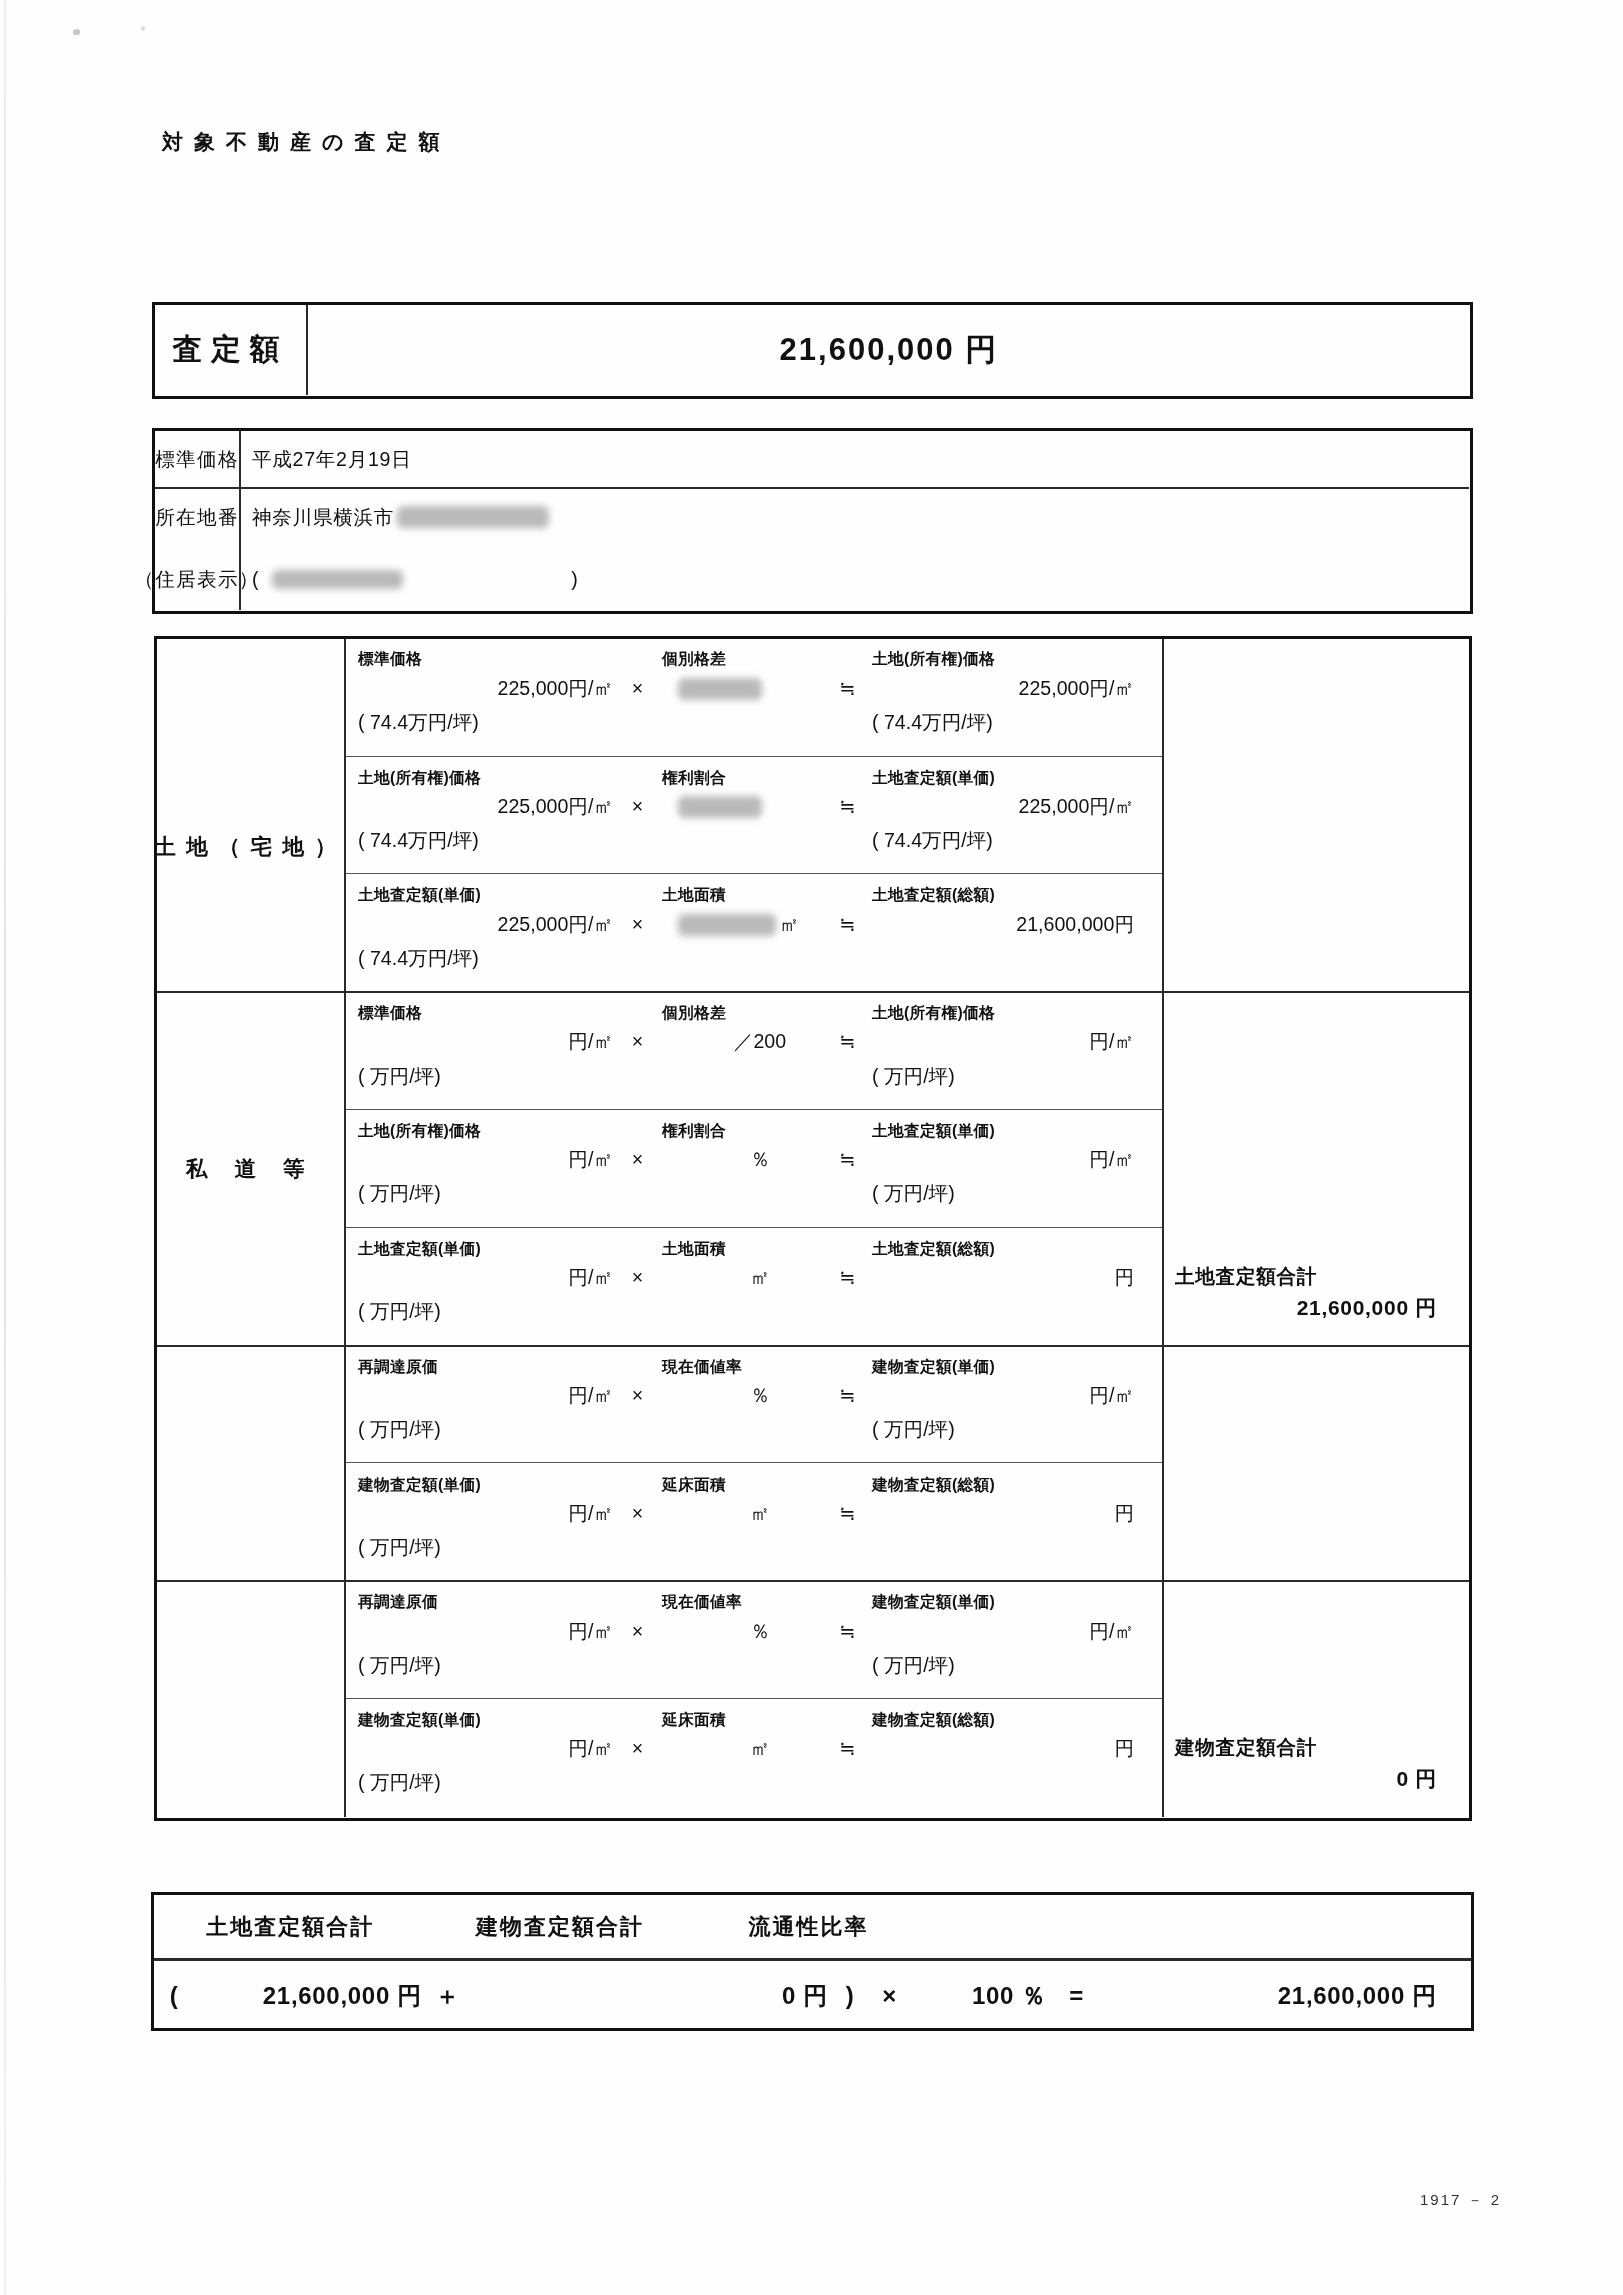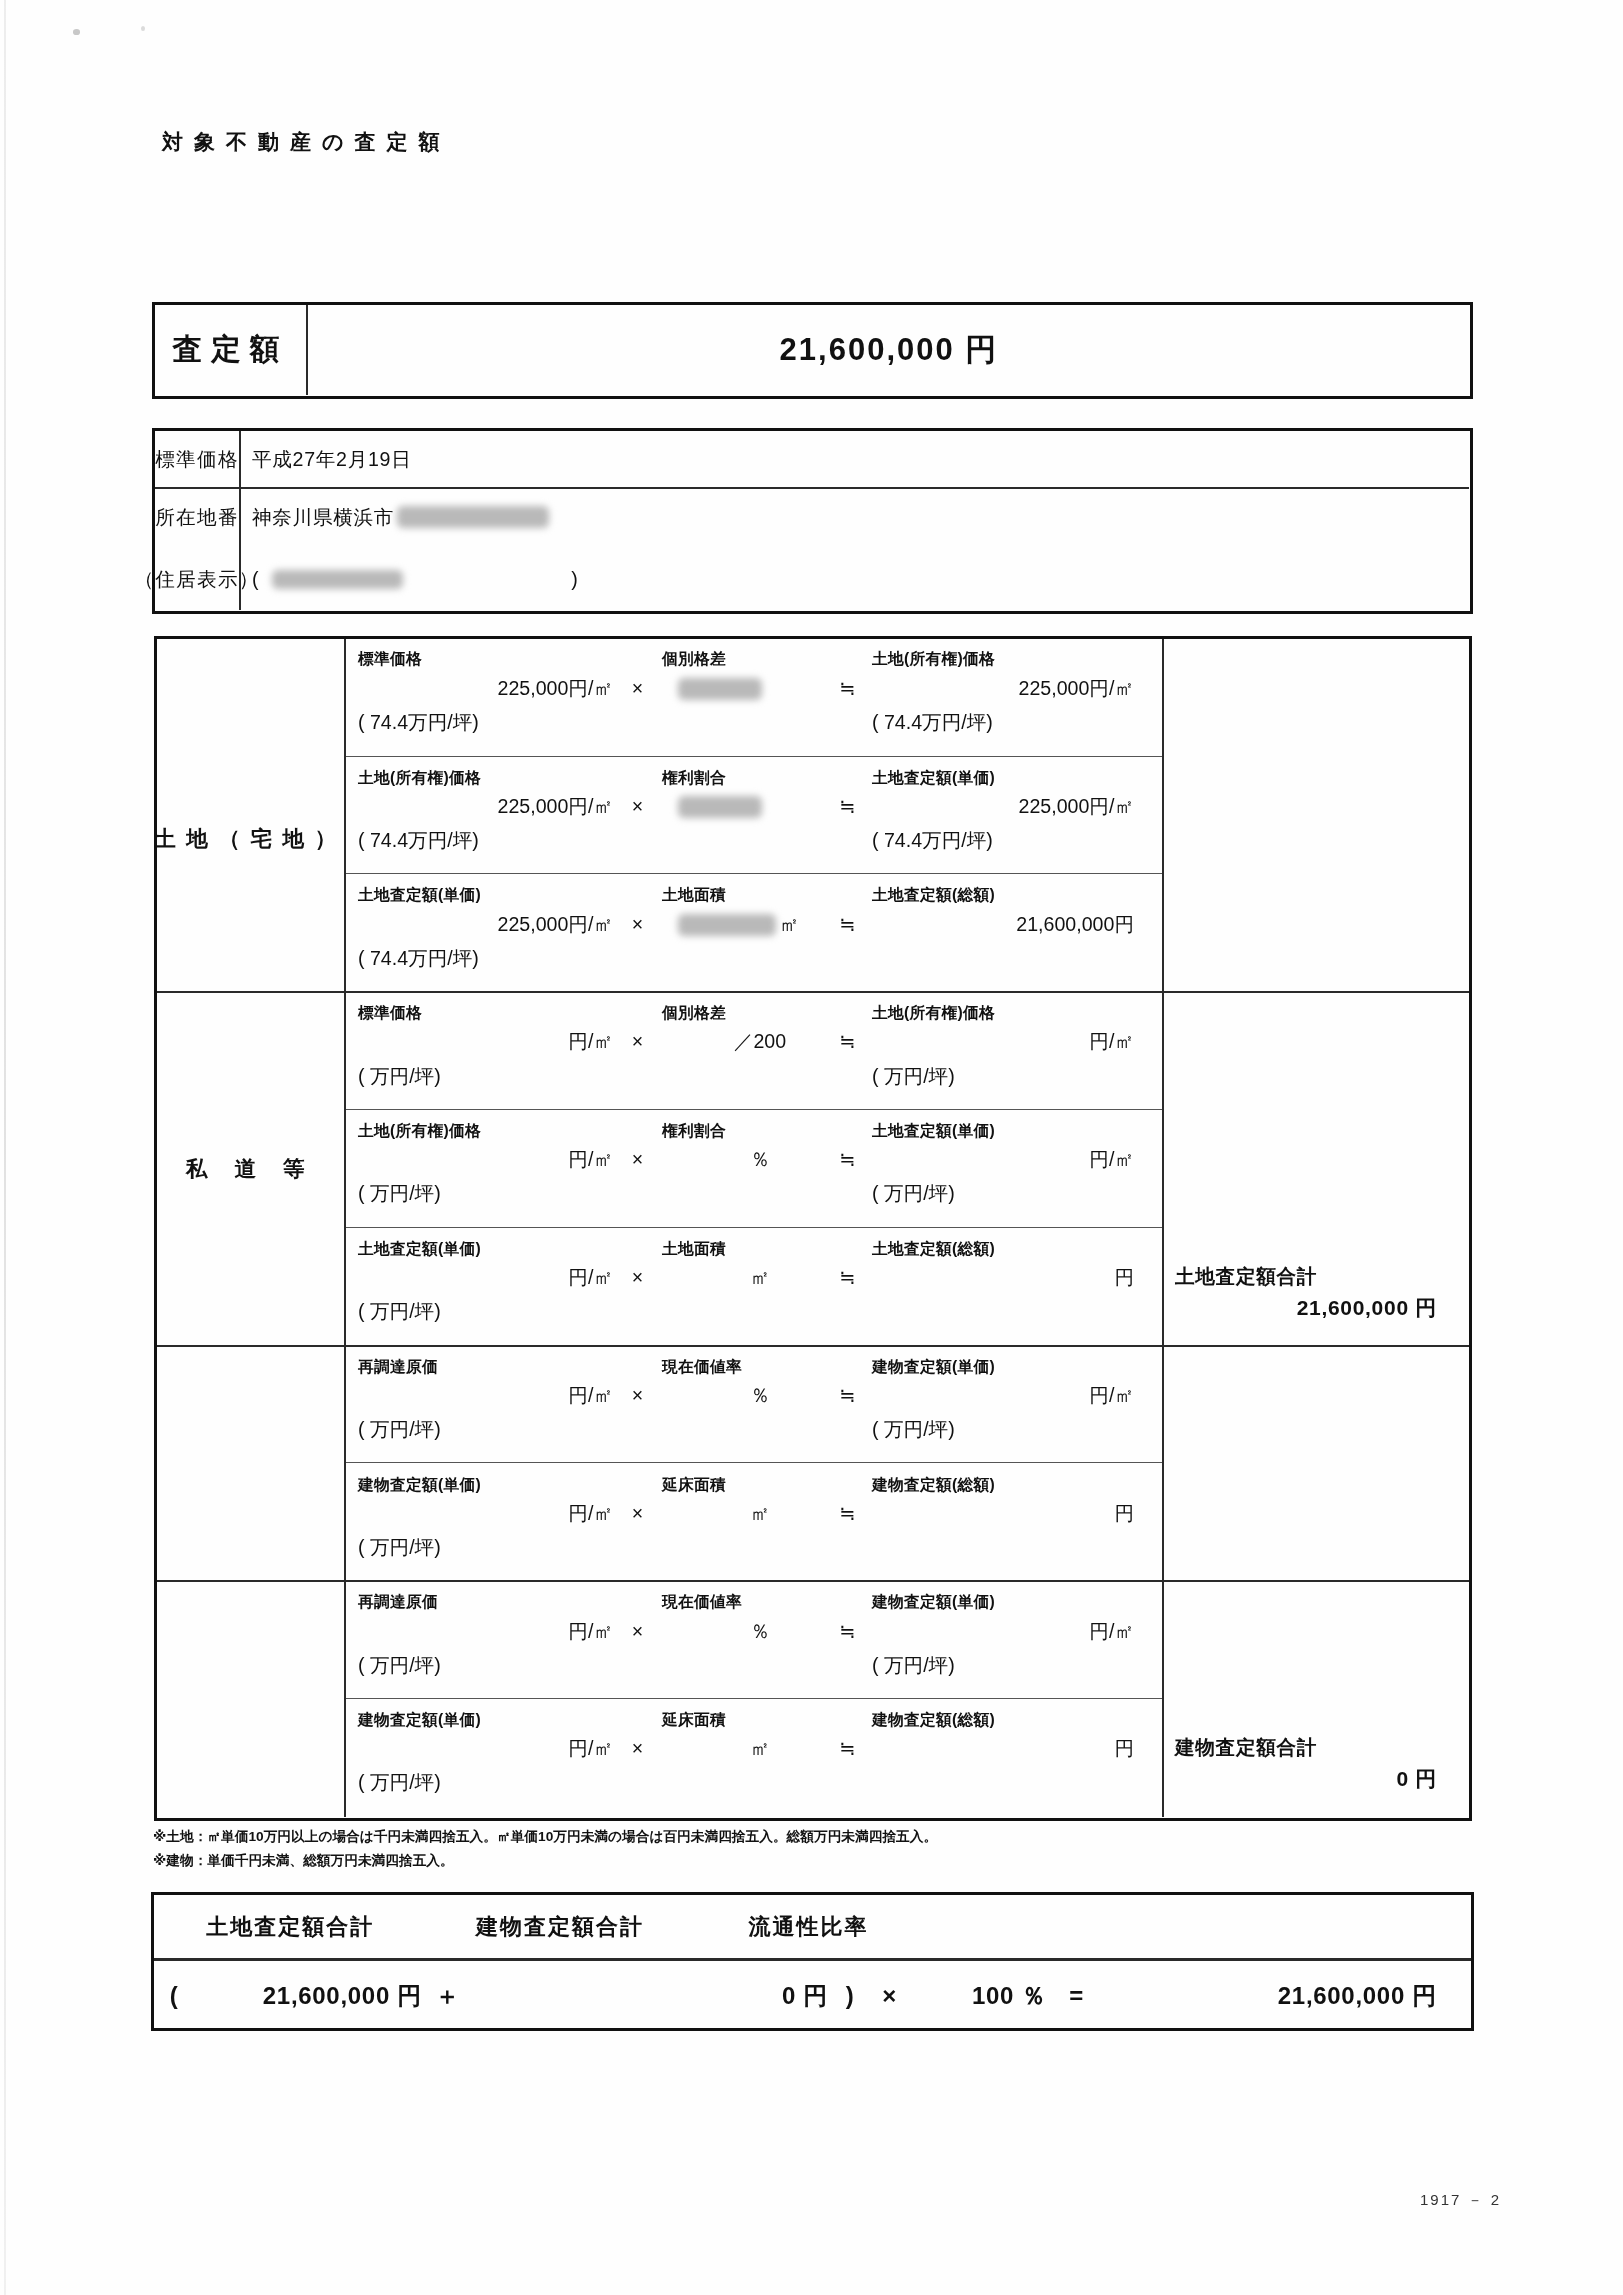--- a/index.html
+++ b/index.html
@@ -99,21 +99,21 @@
 
     <div class="cellc hd" style="left:0;top:117px;width:84px;height:63px;">（住居表示）</div>
     <div class="celll vl" style="left:97px;top:117px;width:655px;height:63px;">
       <span>(</span>
       <span class="redact" style="width:131px;height:19.6px;margin-left:13px;"></span>
       <span style="margin-left:168px;">)</span>
     </div>
   </div>
 
   <div class="tbl outer-thick" id="box3" style="height: 1185px;">
-      <div class="cellc rowlabel" style="left:0;top:0px;width:187px;height:399px;">土地（宅地）</div>
+      <div class="cellc rowlabel" style="left:0;top:8px;width:187px;height:399px;">土地（宅地）</div>
       <div class="celll fhdr" style="left:201px;top:7.9px;width:275px;height:26px;">標準価格</div>
       <div class="celll fhdr" style="left:505px;top:7.9px;width:196px;height:26px;">個別格差</div>
       <div class="celll fhdr" style="left:715px;top:7.9px;width:275px;height:26px;">土地(所有権)価格</div>
       <div class="cellc fval" style="left:201px;top:34px;width:255px;height:31px;justify-content:flex-end;">225,000円/㎡</div>
       <div class="celll fval" style="left:201px;top:68px;width:275px;height:30px;">(    74.4万円/坪)</div>
       <div class="cellc fop" style="left:461px;top:34px;width:39px;height:31px;">×</div>
       <div class="cellc fval" style="left:505px;top:34px;width:196px;height:31px;justify-content:flex-start;">
         <div class="redact" style="width:84px;height:22px;margin-left:15.7px;"></div>
       </div>
       <div class="cellc fop" style="left:671px;top:34px;width:39px;height:31px;">≒</div>
@@ -222,24 +222,20 @@
       <div class="cellc fval" style="left:715px;top:1094px;width:262px;height:31px;justify-content:flex-end;">円</div>
       <div class="vrule" style="left:187px;top:0;width:2px;height:1178px;"></div>
       <div class="vrule" style="left:1005px;top:0;width:2px;height:1178px;"></div>
       <div class="celll totlbl" style="left:1018px;top:622px;width:275px;height:30px;">土地査定額合計</div>
       <div class="cellc totval" style="left:1018px;top:652px;width:262px;height:33px;justify-content:flex-end;">21,600,000 円</div>
       <div class="celll totlbl" style="left:1018px;top:1093px;width:275px;height:30px;">建物査定額合計</div>
       <div class="cellc totval" style="left:1018px;top:1123px;width:262px;height:33px;justify-content:flex-end;">0 円</div>
       <div class="hair" style="left:1005px;top:706px;width:307px;height:2px;"></div>
     </div>
 
-  <div class="notes">
-    <div>※土地：㎡単価10万円以上の場合は千円未満四捨五入。㎡単価10万円未満の場合は百円未満四捨五入。総額万円未満四捨五入。</div>
-    <div>※建物：単価千円未満、総額万円未満四捨五入。</div>
-  </div>
 
   <div class="tbl outer-thick" id="box4">
     <div class="hair" style="left:0;top:63px;width:1317px;height:2.6px;"></div>
 
     <div class="cellc hd" style="left:5.2px;top:0;width:262px;height:63px;">土地査定額合計</div>
     <div class="cellc hd" style="left:275px;top:0;width:262px;height:63px;">建物査定額合計</div>
     <div class="cellc hd" style="left:550px;top:0;width:209px;height:63px;">流通性比率</div>
 
     <div class="celll vl" style="left:15.7px;top:65px;width:26px;height:71px;">(</div>
     <div class="cellc vl" style="left:52px;top:65px;width:216px;height:71px;justify-content:flex-end;">21,600,000 円</div>

